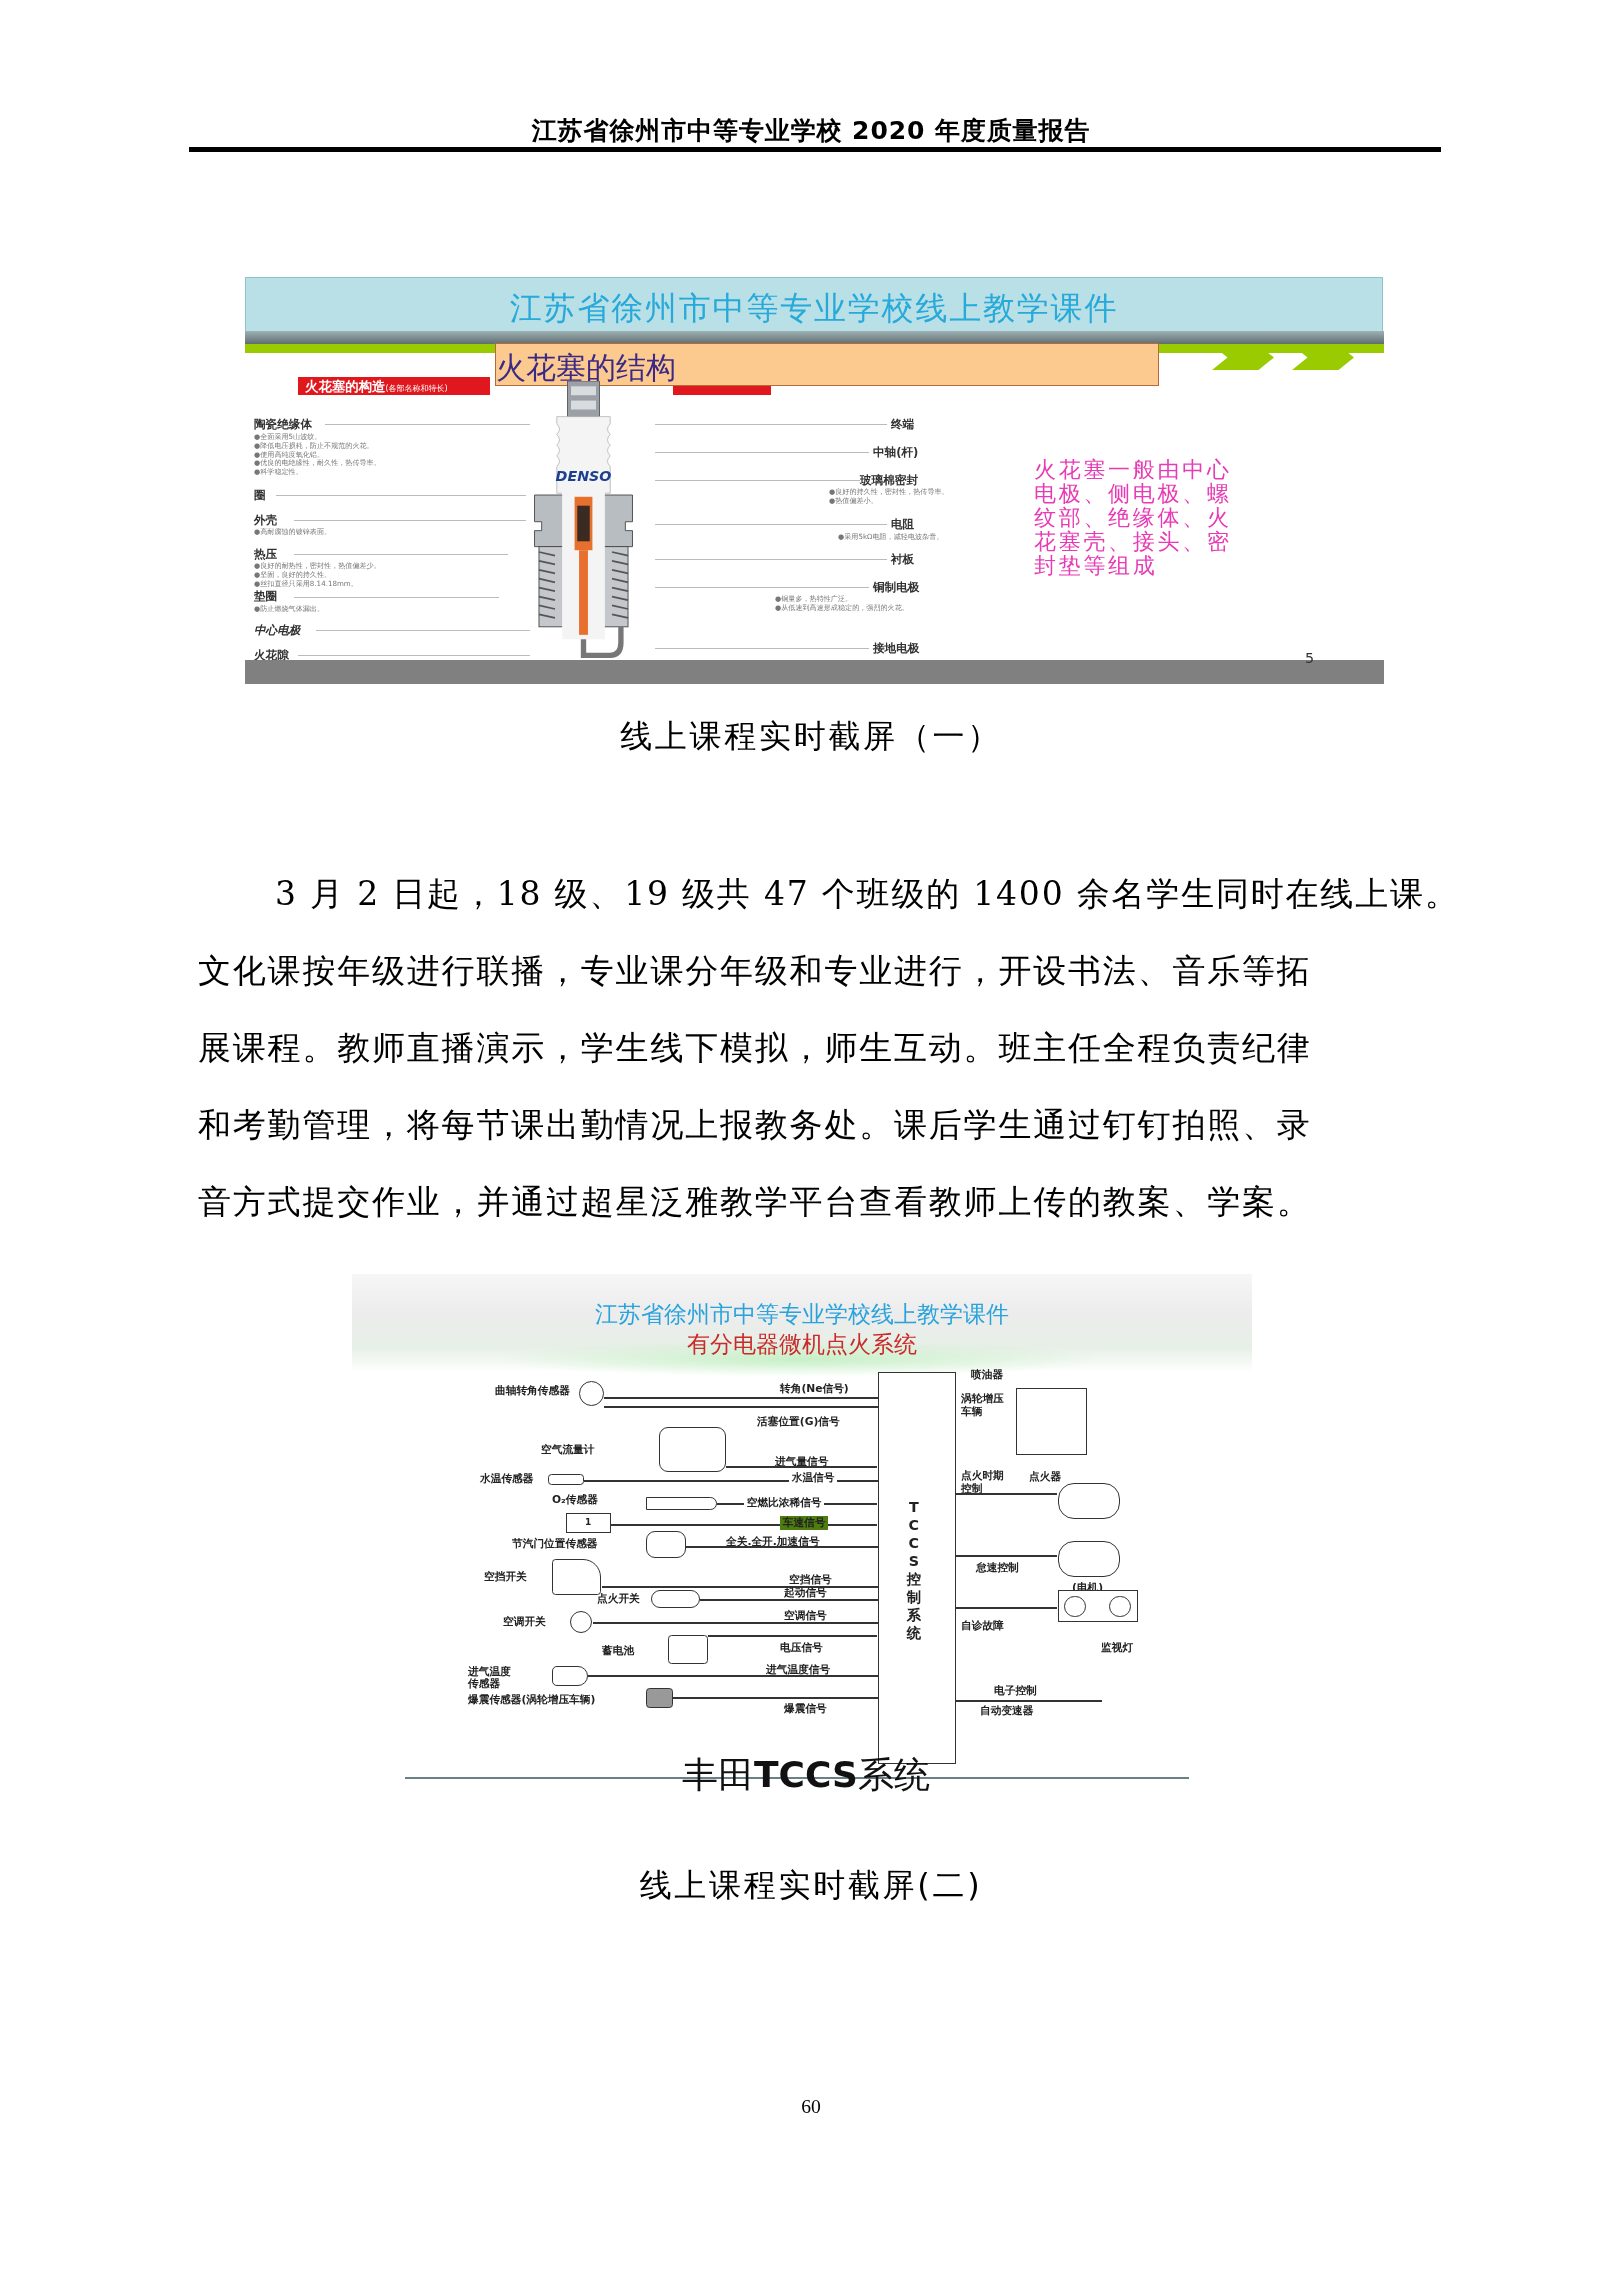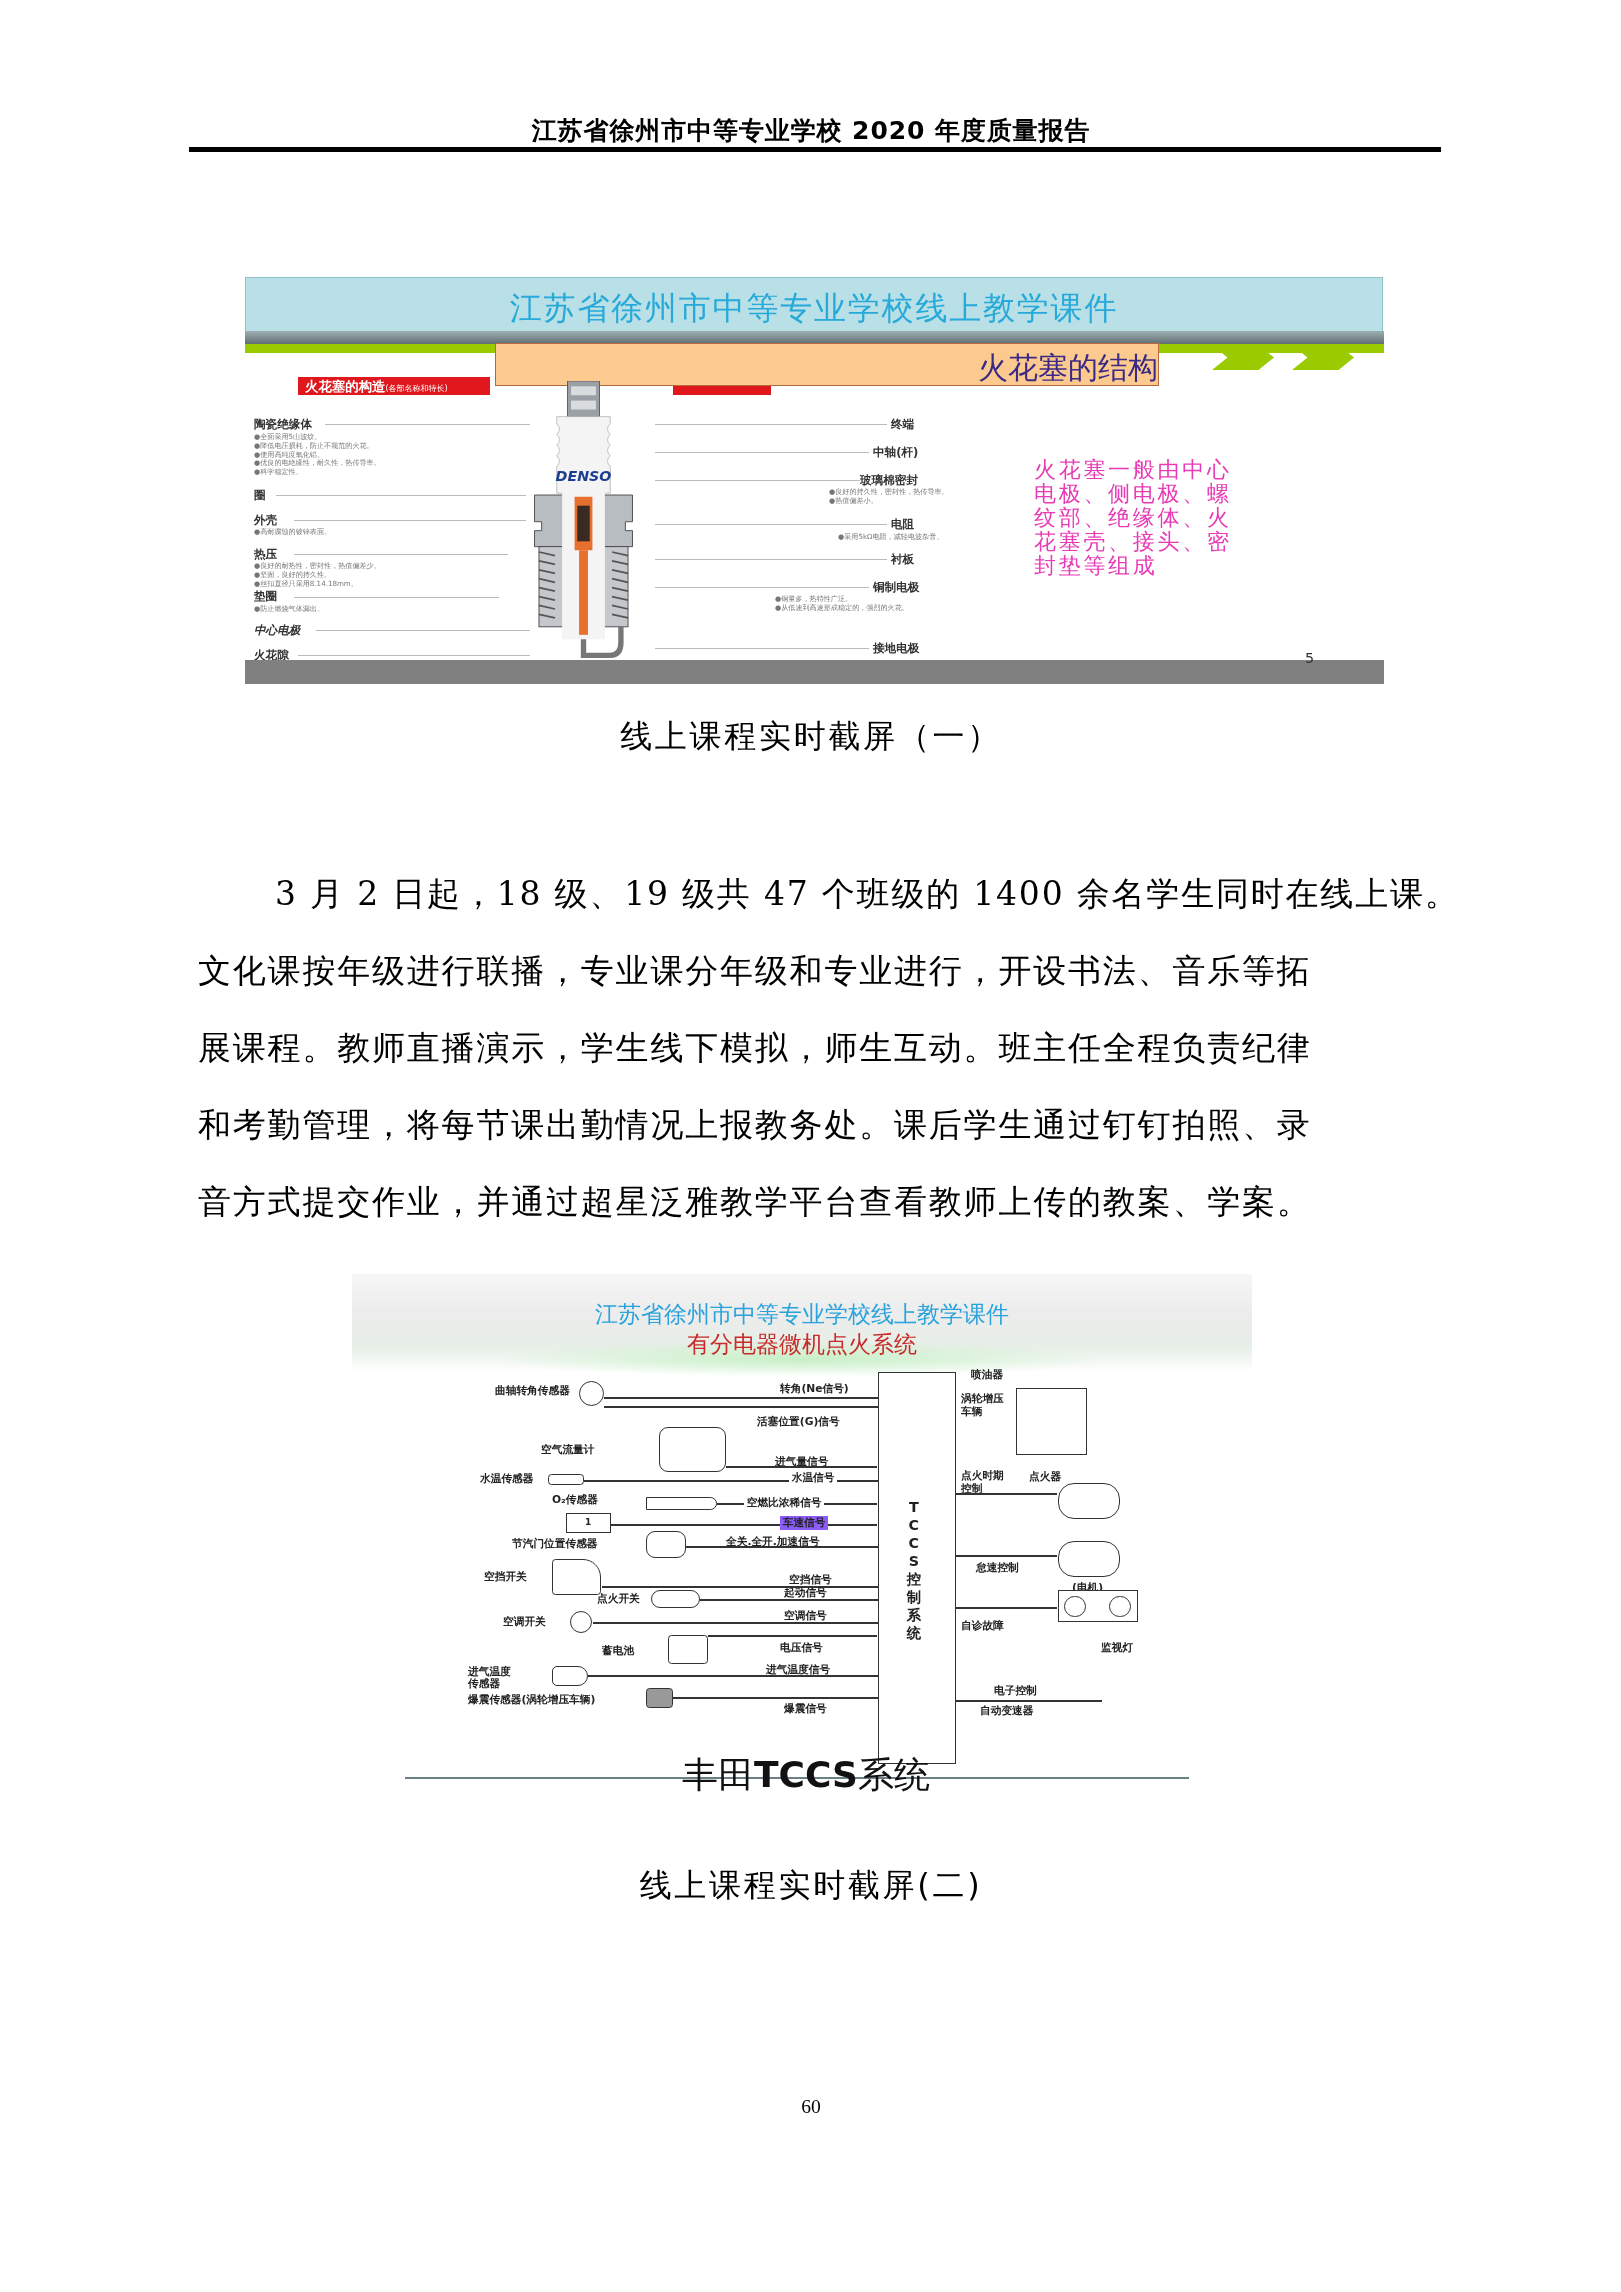--- a/index.html
+++ b/index.html
@@ -8,21 +8,21 @@
   .header-title { left:0; width:1622px; top:114px; text-align:center; font-family:"DejaVu Sans", sans-serif; font-weight:bold; font-size:25px; letter-spacing:0.9px; }
   .header-rule { left:189px; width:1252px; top:147px; height:4.5px; background:#000; }
 
   
   .slide1 { left:245px; top:274px; width:1141px; height:414px; background:#fff; overflow:hidden; }
   .s1-banner { left:0; top:2.7px; width:1136px; height:53px; background:#b9e0e6; border:0.9px solid #8fc3cb; }
   .s1-banner-text { left:0; width:1136px; top:9px; text-align:center; font-family:"DejaVu Sans", sans-serif; font-size:32px; color:#27a9d9; letter-spacing:1.8px; }
   .s1-gray { left:0; top:57px; width:1139px; height:12.5px; background:linear-gradient(#9fb0b3,#5e6e72); }
   .s1-green { left:0; top:70px; width:1139px; height:9px; background:#9acb00; }
   .s1-orange { left:250px; top:69px; width:664px; height:43px; background:#fcc98f; border:1.8px solid #b56a3a; box-sizing:border-box; }
-  .s1-orange-text { left:0; width:100%; top:3.6px; text-align:right; font-family:"DejaVu Sans", sans-serif; font-size:30px; color:#3a2a86; }
+  .s1-orange-text { left:0; width:100%; top:3.6px; text-align:left; font-family:"DejaVu Sans", sans-serif; font-size:30px; color:#3a2a86; }
   .chev { top:71px; width:62px; height:25px; background:#9acb00; clip-path:polygon(0 0,75% 0,100% 50%,75% 100%,0 100%,25% 50%); }
   .s1-redbar { left:53px; top:103px; width:192px; height:18px; background:#e0181e; }
   .s1-redbar-text { left:7.1px; top:0.9px; color:#fff; font-family:"DejaVu Sans", sans-serif; font-size:13.4px; font-weight:bold; white-space:nowrap; }
   .s1-redbar-sub { font-size:8px; font-weight:normal; }
   .s1-redbar2 { left:428px; top:103px; width:98px; height:18px; background:#e0181e; }
   .plug-label { font-family:"DejaVu Sans", sans-serif; font-size:11.6px; color:#333; font-weight:bold; white-space:nowrap; }
   .plug-note { font-family:"DejaVu Sans", sans-serif; font-size:7.1px; color:#777; white-space:nowrap; line-height:9px;text-align:center; }
   .lead { height:0.9px; background:#bbb; }
   .plug { left:267px; top:107px; width:143px; height:285px; }
   .s1-pink { left:789px; top:184px; width:267px; font-family:"DejaVu Sans", sans-serif; font-size:22px; line-height:24px; color:#e83ab5; letter-spacing:2.7px; }
@@ -221,21 +221,21 @@
 
   <div class="abs s2-lbl" style="left:200px;top:219px;">O₂传感器</div>
   <div class="abs comp" style="left:294px;top:223px;width:71px;height:12.5px;border-radius:0 9px 9px 0;"></div>
   <div class="abs s2-line" style="left:365px;top:229px;width:160px;"></div>
   <div class="abs s2-lbl" style="left:392px;top:222px;background:#fff;padding:0 2.7px;">空燃比浓稀信号</div>
 
   <div class="abs comp" style="left:214px;top:239px;width:45px;height:19.6px;">
     <div class="abs s2-lbl" style="left:18px;top:2.7px;font-size:9px;">1</div>
   </div>
   <div class="abs s2-line" style="left:258px;top:250px;width:267px;"></div>
-  <div class="abs s2-lbl" style="left:428px;top:242px;background:#8b5cf6;padding:0 2.7px;">车速信号</div>
+  <div class="abs s2-lbl" style="left:428px;top:242px;background:#4d7c0f;padding:0 2.7px;">车速信号</div>
 
   <div class="abs s2-lbl" style="left:160px;top:263px;">节汽门位置传感器</div>
   <div class="abs comp" style="left:294px;top:257px;width:40px;height:27px;border-radius:9px;"></div>
   <div class="abs s2-line" style="left:334px;top:272px;width:192px;"></div>
   <div class="abs s2-lbl" style="left:374px;top:261px;">全关.全开.加速信号</div>
 
   <div class="abs s2-lbl" style="left:132px;top:296px;">空挡开关</div>
   <div class="abs comp" style="left:200px;top:285px;width:49px;height:36px;border-radius:3.6px 18px 3.6px 3.6px;"></div>
   <div class="abs s2-line" style="left:250px;top:312px;width:276px;"></div>
   <div class="abs s2-lbl" style="left:437px;top:299px;">空挡信号</div>

